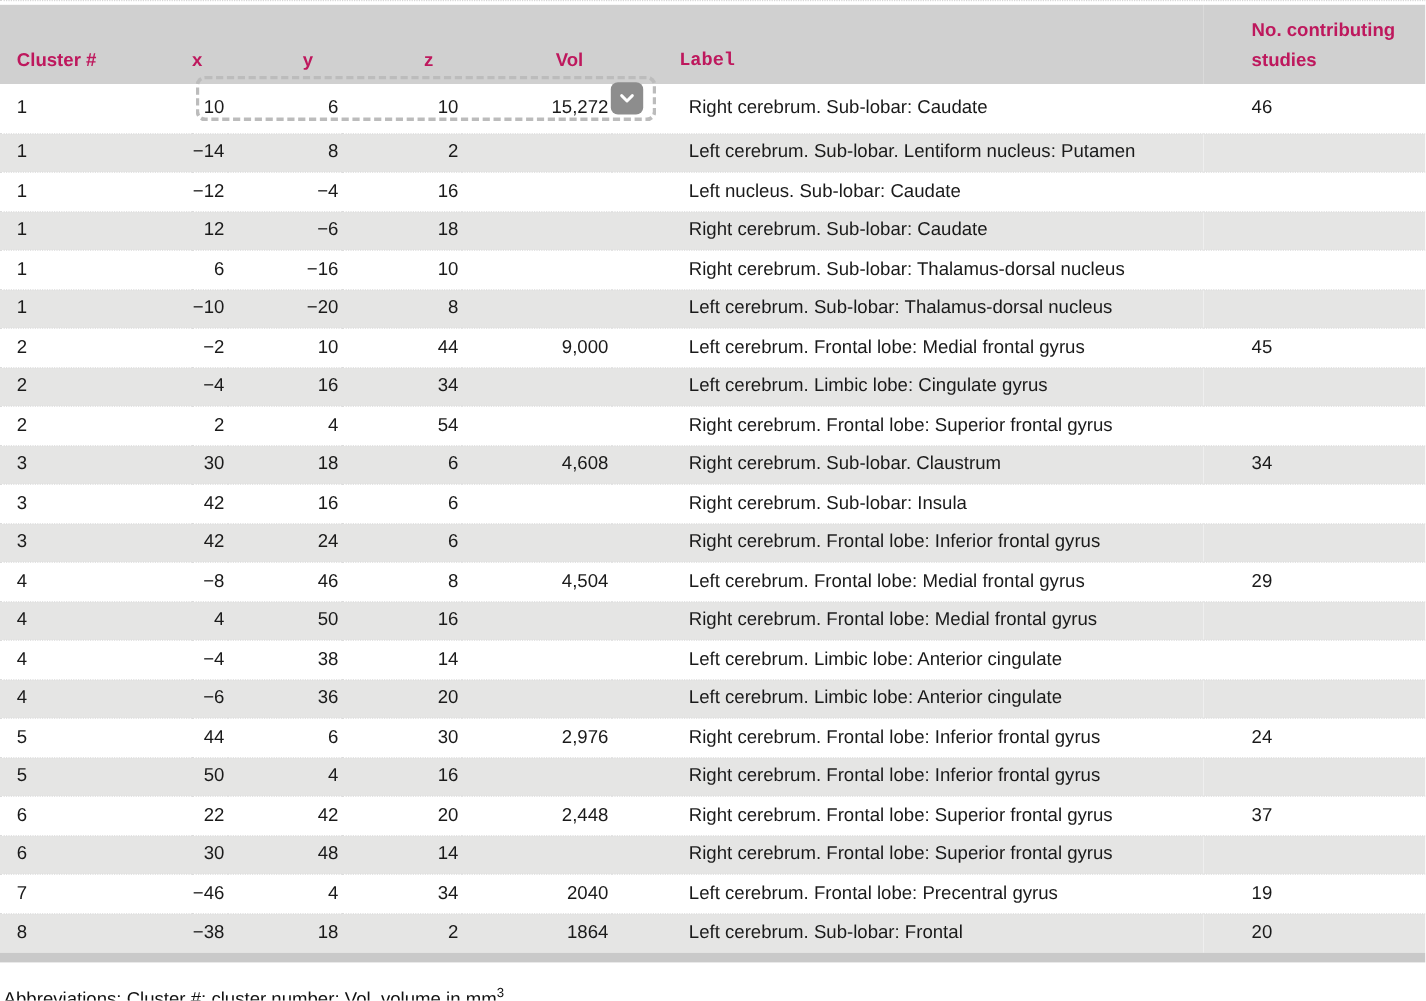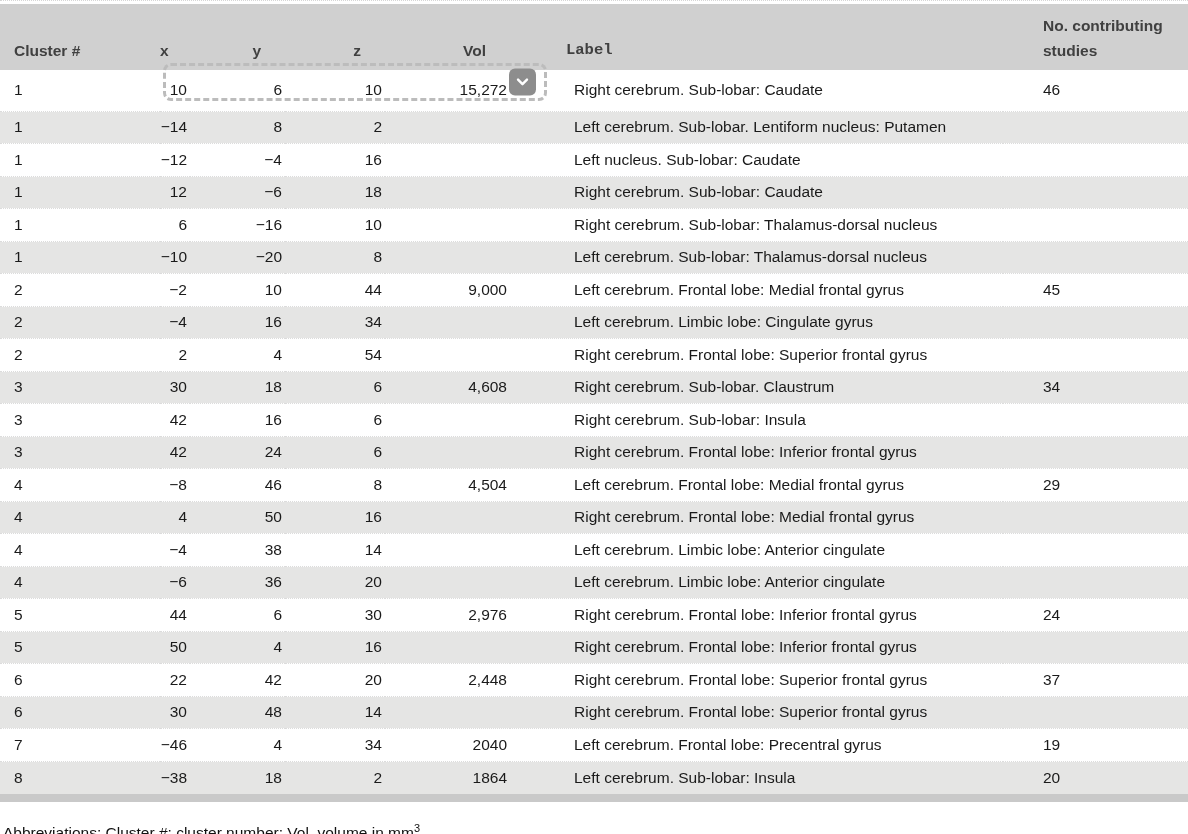--- a/index.html
+++ b/index.html
@@ -34,21 +34,21 @@
   col.c-studies { width: 185px; }
 
   thead th {
     background: #d0d0d0;
     height: 59px;
     vertical-align: bottom;
     padding: 0 0 7px 0;
     font-weight: bold;
     text-align: left;
     line-height: 25px;
-    color: #404040;
+    color: #be185d;
   }
   th.h-cluster { padding-left: 14px; }
   th.h-num     { text-align: right; padding-right: 24px; }
   th.h-label   { padding-left: 56px; font-family: Liberation Mono, monospace; }
   th.h-studies { padding-left: 40px; }
   th.h-studies .wrapbox { width: 132px; }
 
   tbody tr { height: 32.5px; border-top: 1px dotted #dcdcdc; }
   tbody tr.first-row { height: 41px; border-top: none; }
   tbody tr.stripe { background: #e5e5e4; }
@@ -324,21 +324,21 @@
     <td class="d-num">2040</td>
     <td class="d-label">Left cerebrum. Frontal lobe: Precentral gyrus</td>
     <td class="d-studies">19</td>
   </tr>
         <tr class="stripe">
     <td class="d-cluster">8</td>
     <td class="d-num">−38</td>
     <td class="d-num">18</td>
     <td class="d-num">2</td>
     <td class="d-num">1864</td>
-    <td class="d-label">Left cerebrum. Sub-lobar: Insula</td>
+    <td class="d-label">Left cerebrum. Sub-lobar: Frontal</td>
     <td class="d-studies">20</td>
   </tr>
       </tbody>
   </table>
 
   <div class="bottom-bar"></div>
 
   <div class="footnote">
     <span>Abbreviations: Cluster #; cluster number; Vol, volume in mm</span><sup>3</sup><span>.</span>
   </div>

